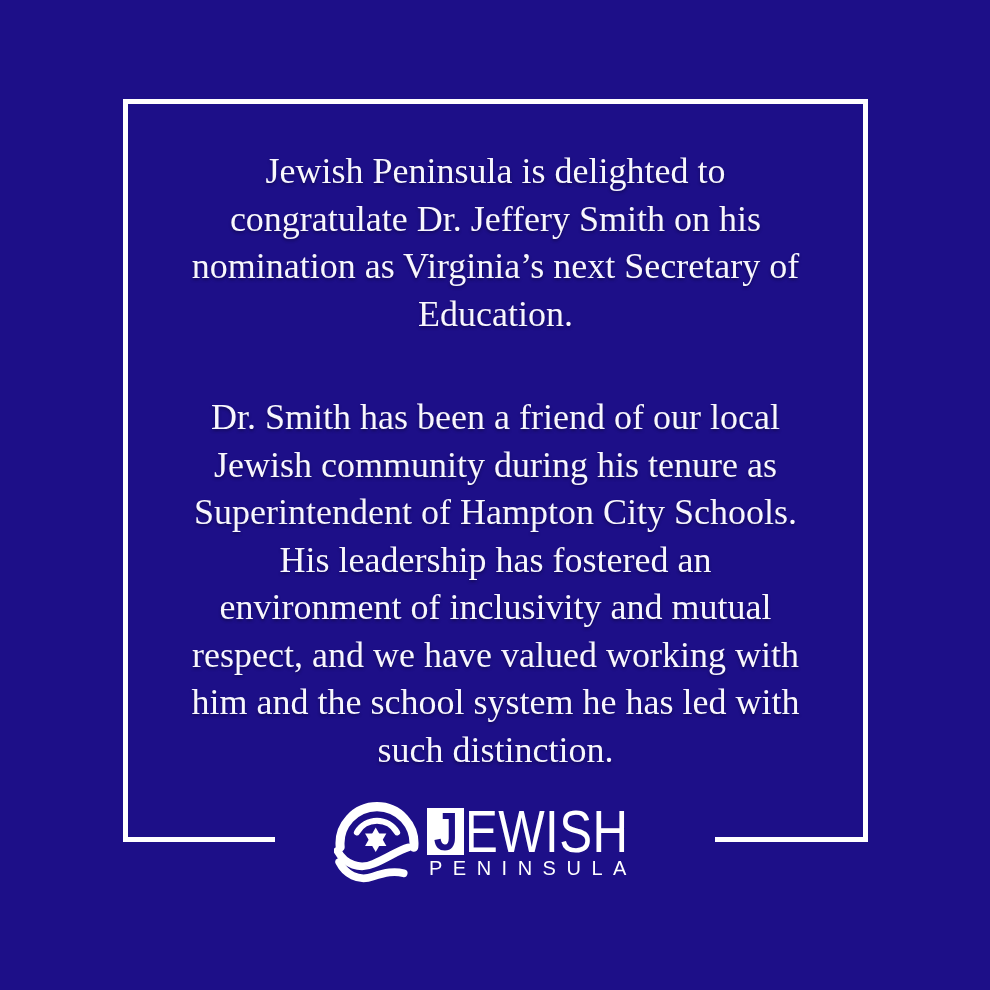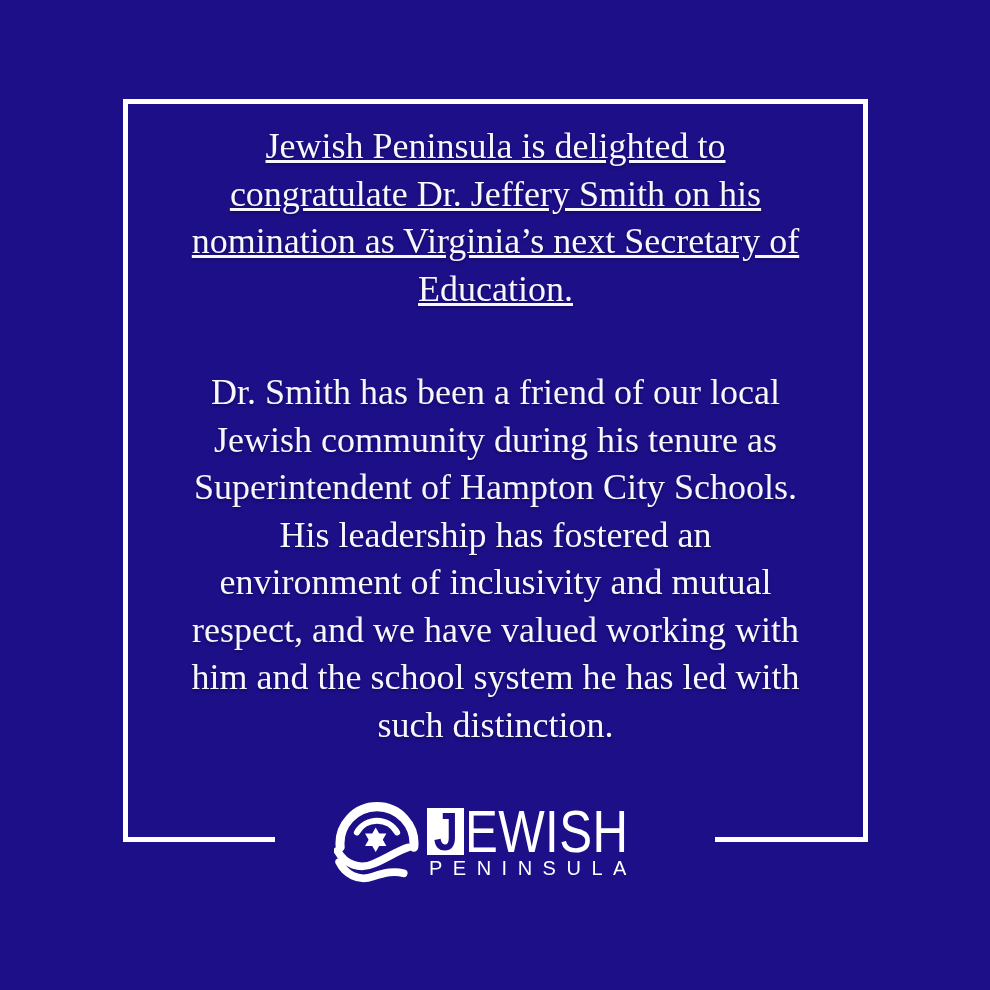--- a/index.html
+++ b/index.html
@@ -41,21 +41,21 @@
     width: 100%;
     text-align: center;
     white-space: pre-line;
     color: var(--text-color);
     font-family: "Liberation Serif", "DejaVu Serif", serif;
     font-size: 36px;
     line-height: 47.5px;
     font-weight: 400;
     text-shadow: 0 2px 3px rgba(8, 4, 40, 0.45);
   }
-  .para.p1 { margin-top: 19px; text-decoration: underline; }
+  .para.p1 { margin-top: 44px; }
   .para.p2 { margin-top: 56px; }
 
   
   .logo {
     position: absolute;
     left: 334px;
     top: 801px;
     display: flex;
     align-items: flex-start;
   }

